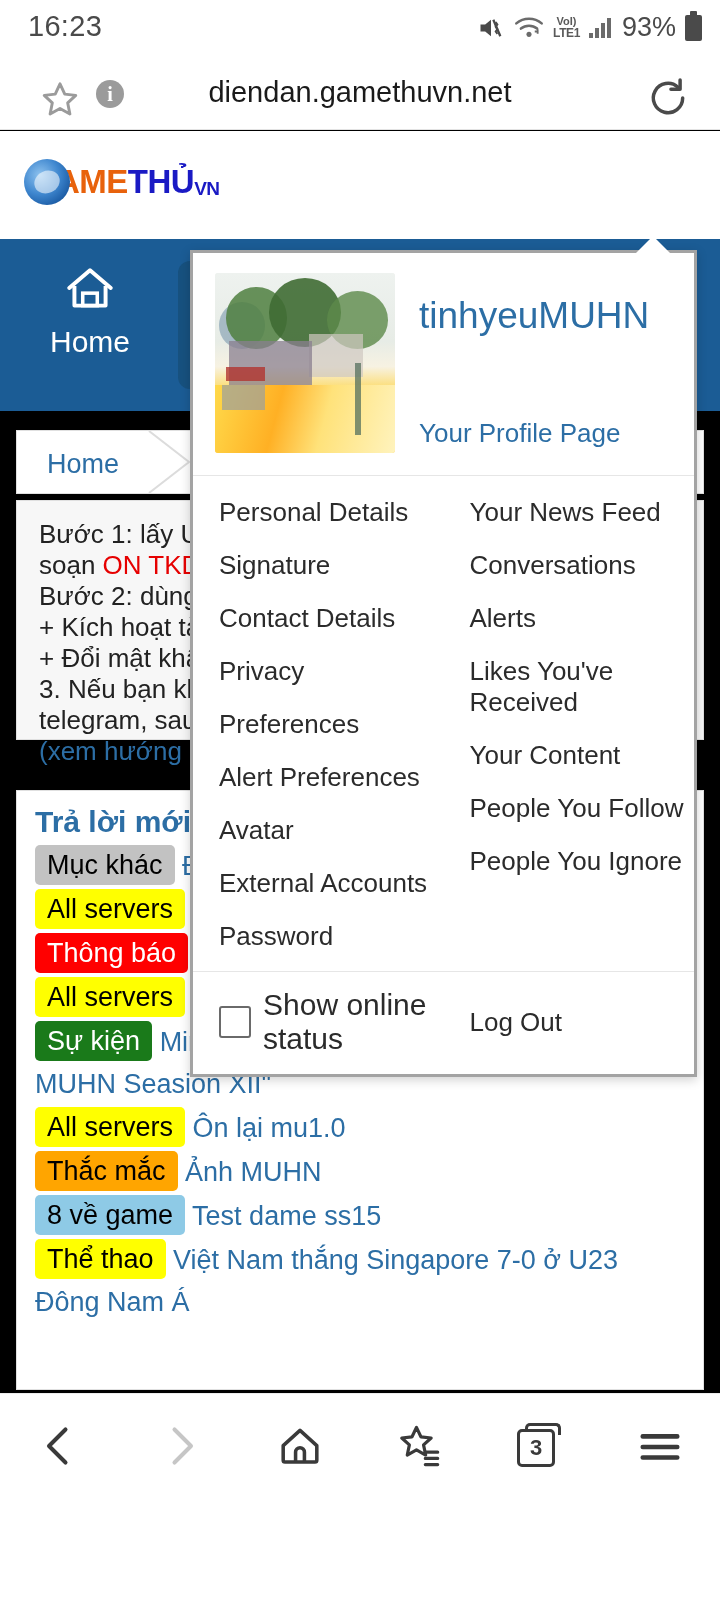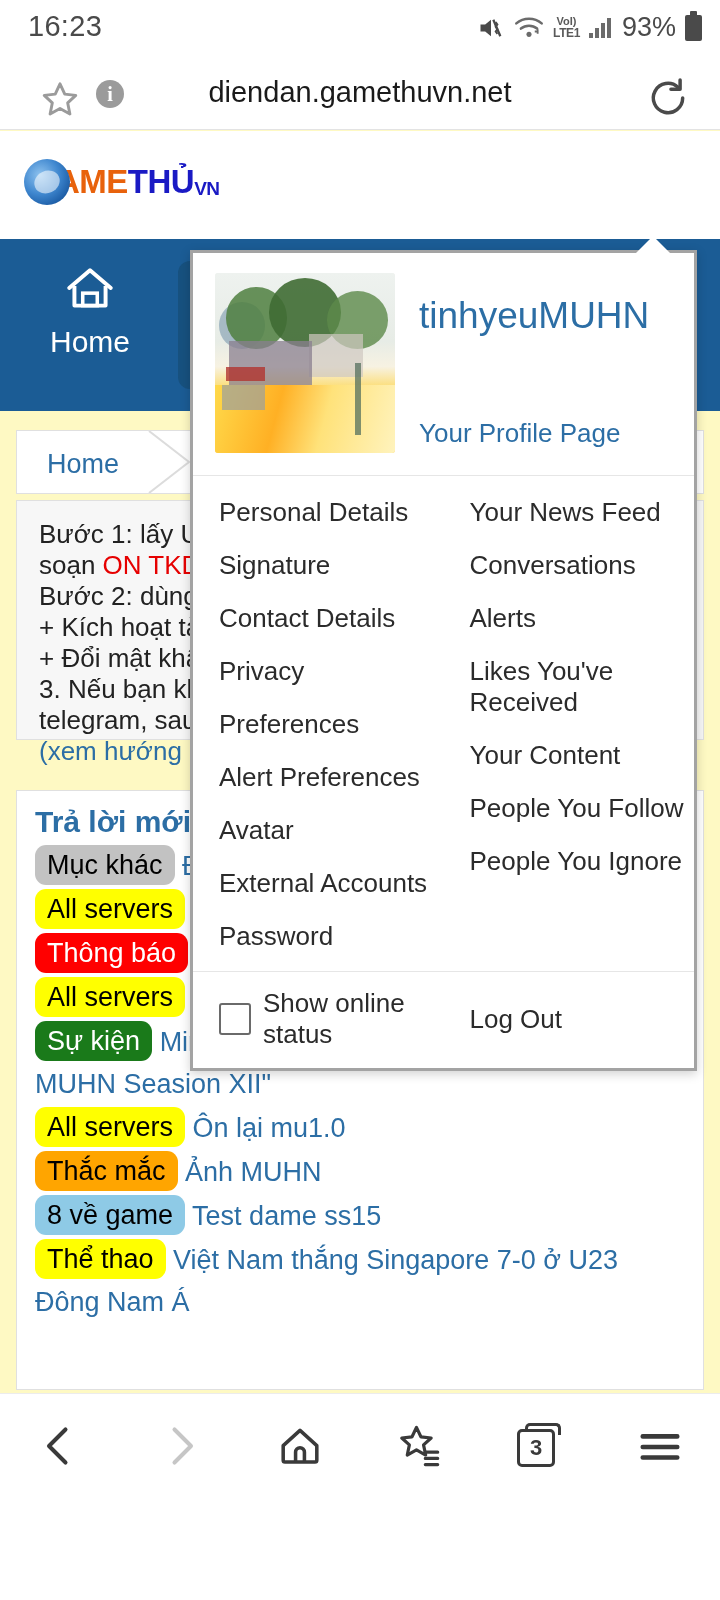--- a/index.html
+++ b/index.html
@@ -1,17 +1,17 @@
 <!DOCTYPE html>
 <html><head>
 <meta charset="utf-8">
 <style>
   * { margin:0; padding:0; box-sizing:border-box; }
   html,body { width:720px; height:1600px; background:#ffffff; font-family:"Liberation Sans", sans-serif; -webkit-font-smoothing:antialiased; }
-  #root { position:relative; width:720px; height:1516px; overflow:hidden; background:#fef9c3; }
+  #root { position:relative; width:720px; height:1516px; overflow:hidden; background:#000000; }
 
   
   .statusbar { position:absolute; top:0; left:0; width:720px; height:56px; background:#fff; display:flex; align-items:center; }
   .sb-time { position:absolute; left:28px; top:10px; font-size:29px; color:#4a4a4a; letter-spacing:0.3px; }
   .sb-right { position:absolute; right:18px; top:12px; display:flex; align-items:center; gap:9px; }
   .sb-icon { display:block; }
   .sb-batt { font-size:27px; color:#4a4a4a; margin-left:2px; }
   .volte { display:flex; flex-direction:column; align-items:center; line-height:1; color:#5a5a5a; }
   .volte .v1 { font-size:11px; font-weight:bold; }
   .volte .v2 { font-size:12px; font-weight:bold; letter-spacing:-0.4px; }
@@ -62,38 +62,38 @@
   
   .notice { position:absolute; top:500px; left:16px; width:688px; height:240px; background:#f7f7f7; border:1px solid #e0e0e0; padding:18px 22px; }
   .notice p { font-size:26px; line-height:31px; color:#222; white-space:nowrap; }
   .hl-red { color:#e60000; }
   .hl-link { color:#2c6ea5; }
 
   
   .threads { position:absolute; top:790px; left:16px; width:688px; height:600px; background:#fff; border:1px solid #e0e0e0; padding:14px 18px 0 18px; overflow:hidden; }
   .threads-title { font-size:30px; font-weight:bold; color:#2c6ea5; margin-bottom:6px; }
   .trow { line-height:38px; }
-  .tag { display:inline-block; padding:1px 12px; border-radius:11px; font-size:27px; color:#000; vertical-align:1px; }
+  .tag { display:inline-block; padding:1px 12px; border-radius:5px; font-size:27px; color:#000; vertical-align:1px; }
   .ttitle { font-size:27px; color:#2c6ea5; }
 
   
   .dropdown { position:absolute; top:250px; left:190px; width:507px; background:#fff; border:3px solid #a3a3a3; box-shadow:0 3px 10px rgba(0,0,0,0.18); z-index:50; }
   .dd-tail { position:absolute; top:-17px; left:442px; width:0; height:0; border-left:18px solid transparent; border-right:18px solid transparent; border-bottom:18px solid #fff; z-index:51; }
   .dd-head { display:flex; padding:20px 22px 22px 22px; border-bottom:1px solid #e6e6e6; }
   .dd-av { width:180px; height:180px; border-radius:3px; overflow:hidden; flex:0 0 auto; }
   .dd-headtext { margin-left:24px; display:flex; flex-direction:column; justify-content:space-between; padding-bottom:4px; }
   .dd-user { font-size:37px; color:#2c6ea5; margin-top:22px; }
   .dd-profile { font-size:26px; color:#2c6ea5; }
   .dd-cols { display:flex; padding:10px 0 8px 0; }
   .dd-col { width:50%; }
   .dd-item { font-size:26px; color:#2b2b2b; padding:11px 0 11px 26px; }
   .dd-foot { border-top:1px solid #e6e6e6; display:flex; align-items:center; padding:16px 0 18px 0; }
   .dd-foot-l { width:50%; display:flex; align-items:center; padding-left:26px; }
   .dd-check { width:32px; height:32px; border:2px solid #6a6a6a; border-radius:3px; background:#fff; flex:0 0 auto; }
-  .dd-checklabel { font-size:26px; color:#2b2b2b; margin-left:12px; }
+  .dd-checklabel { font-size:30px; color:#2b2b2b; margin-left:12px; }
   .dd-logout { width:50%; font-size:26px; color:#2b2b2b; padding-left:26px; }
 
   
   .browserbar { position:absolute; top:1393px; left:0; width:720px; height:104px; background:#fff; border-top:1px solid #ececec; display:flex; align-items:center; justify-content:space-around; }
   .bb-btn { width:80px; height:80px; display:flex; align-items:center; justify-content:center; }
   .tabcount { position:relative; width:46px; height:46px; }
   .tabcount .sq1 { position:absolute; left:0; top:6px; width:38px; height:38px; border:3px solid #3a3a3a; border-radius:5px; background:#fff; }
   .tabcount .sq2 { position:absolute; left:8px; top:0; width:36px; height:12px; border:3px solid #3a3a3a; border-bottom:none; border-radius:5px 5px 0 0; background:#fff; }
   .tabcount .num { position:absolute; left:0; top:6px; width:38px; height:38px; line-height:38px; text-align:center; font-size:22px; color:#3a3a3a; font-weight:bold; }
 

